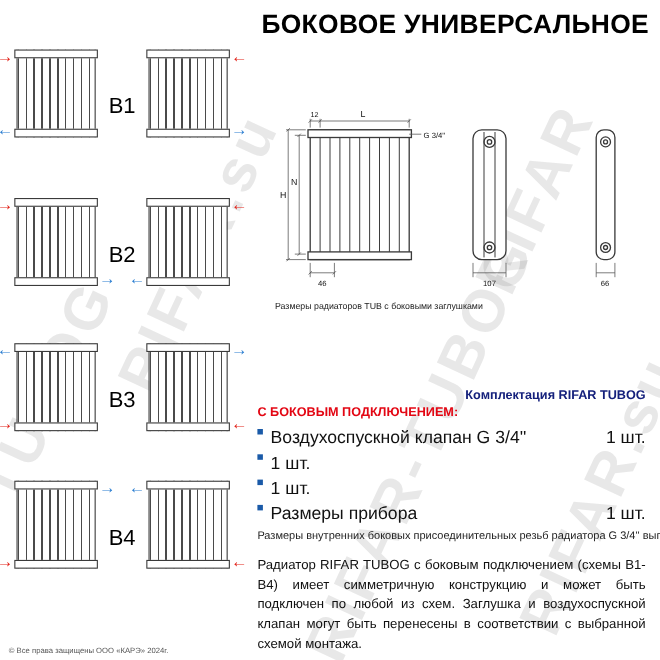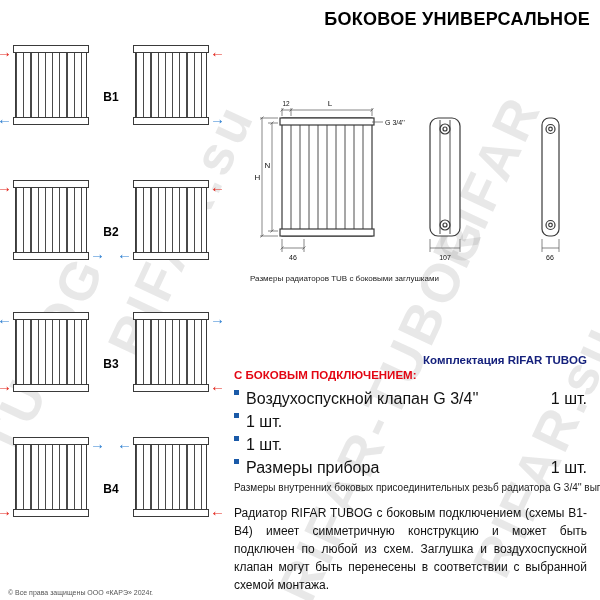--- a/index.html
+++ b/index.html
@@ -4,33 +4,33 @@
 <style>
   html,body{margin:0;padding:0;background:#fff;}
   .page{position:relative;width:600px;height:600px;background:#fff;overflow:hidden;
         font-family:"Liberation Sans",sans-serif;color:#111;}
   
   .wm-layer{position:absolute;inset:0;z-index:0;pointer-events:none;}
   .wm{position:absolute;font-weight:700;font-size:54px;letter-spacing:4px;white-space:nowrap;
       color:rgba(110,110,110,0.16);transform:rotate(-65deg);transform-origin:left top;}
   
   .title{position:absolute;top:8px;right:10px;margin:0;text-align:center;
-         font-size:18px;font-weight:700;line-height:1.25;letter-spacing:.3px;color:#000;z-index:1;}
+         font-size:24px;font-weight:700;line-height:1.25;letter-spacing:.3px;color:#000;z-index:1;}
   
   .scheme-row{position:absolute;left:15px;width:192px;height:80px;display:flex;
               justify-content:space-between;align-items:center;z-index:1;}
   .radiator-wrap{position:relative;width:72px;height:80px;flex:0 0 72px;}
   .radiator{position:relative;width:100%;height:100%;box-sizing:border-box;
             border-left:1.4px solid #3a3a3a;border-right:1.4px solid #3a3a3a;
             background:repeating-linear-gradient(90deg,#4a4a4a 0 1.2px,#fff 1.2px 7.2px);}
   .radiator::before,.radiator::after{content:"";position:absolute;left:-3px;right:-3px;height:6px;
             background:#fff;border:1.4px solid #3a3a3a;}
   .radiator::before{top:0;}
   .radiator::after{bottom:0;}
-  .scheme-label{font-size:12px;font-weight:700;color:#000;position:relative;top:12px;}
+  .scheme-label{font-size:20px;font-weight:400;color:#000;position:relative;top:12px;}
   .arrow{position:absolute;font-size:15px;font-weight:700;line-height:1;z-index:2;}
   .arrow.top{top:-1px;}
   .arrow.bottom{bottom:-1px;}
   .arrow.left{left:-18px;}
   .arrow.right{right:-18px;}
   .arrow.supply{color:var(--supply,#e2231a);}
   .arrow.return{color:var(--return,#2f80d2);}
   
   .drawing{position:absolute;left:252px;top:96px;width:330px;height:178px;z-index:1;}
   .caption{position:absolute;left:250px;top:274px;width:230px;font-size:8px;color:#222;z-index:1;}

